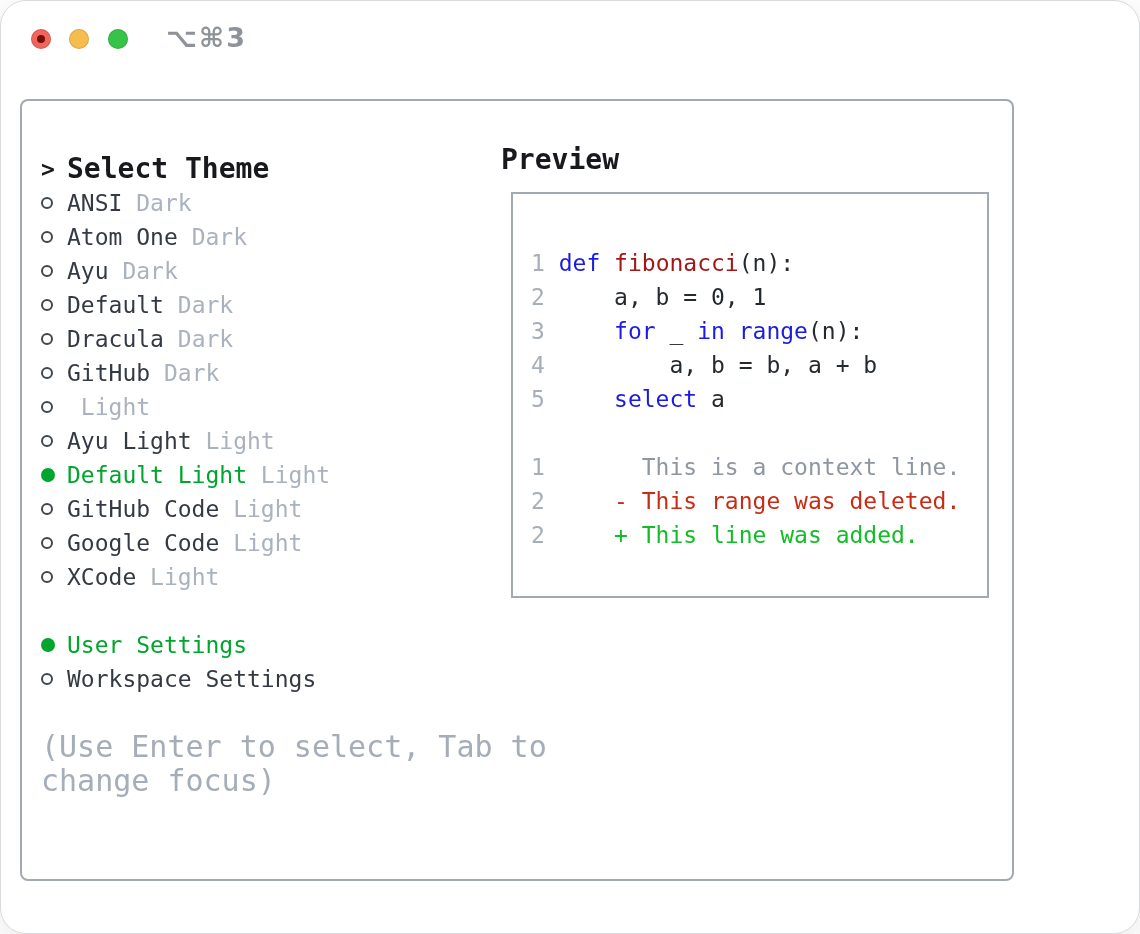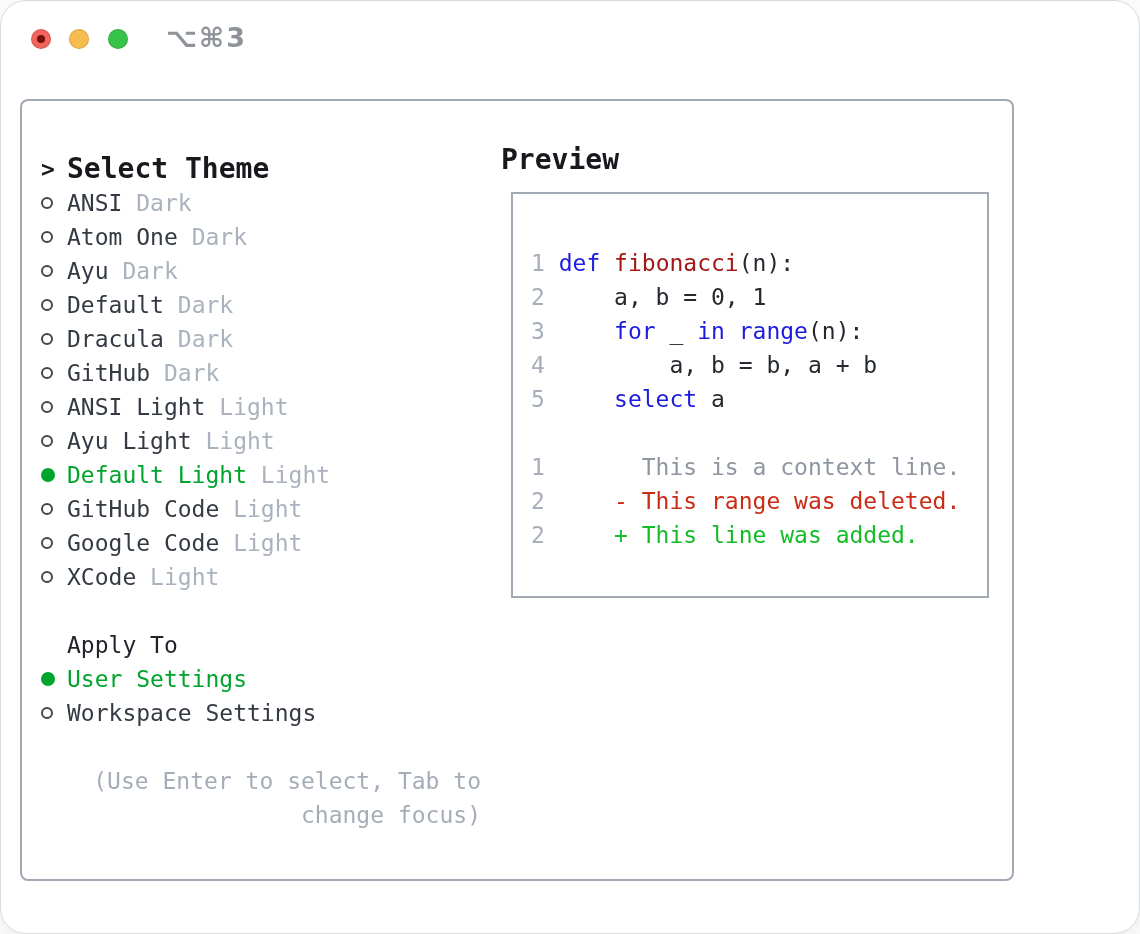--- a/index.html
+++ b/index.html
@@ -22,21 +22,21 @@
   .leftcol{position:absolute;left:19px;top:51px;width:440px;}
   .row{display:flex;align-items:center;height:34px;font-size:23px;line-height:34px;white-space:pre;}
   .iconcol{display:inline-flex;align-items:center;width:26px;flex:0 0 26px;color:#17191d;}
   .bold{font-weight:bold;color:#17191d;}
   .name{color:#343a43;}
   .tag{color:#a9b2bd;}
   .sel .name{color:#00a52d;}
   .ring{width:12px;height:12px;border:2px solid #40474f;border-radius:50%;box-sizing:border-box;}
   .ringsel{width:14px;height:14px;border-radius:50%;background:#00a52d;}
   .apply-heading{color:#20242a;}
-  .hintline{height:34px;font-size:23px;line-height:34px;color:#a5adb8;white-space:pre;text-align:right;}
+  .hintline{height:34px;font-size:30px;line-height:34px;color:#a5adb8;white-space:pre;}
   .spacer{height:34px;}
   
   .rightcol{position:absolute;left:479px;top:42px;}
   .heading-text{font-size:28px;line-height:34px;}
   .pbox{position:relative;margin-left:10px;margin-top:15px;width:478px;height:406px;
         border:2px solid #a2a9b3;box-sizing:border-box;padding:52px 0 0 18px;overflow:hidden;}
   .cl{height:34px;font-size:23px;line-height:34px;white-space:pre;}
   .ln{display:inline-block;width:2ch;color:#a6aeb9;}
   .tk-kw{color:#1c1ce0;}
   .tk-fn{color:#a31717;}
@@ -67,32 +67,28 @@
           <span class="iconcol bold">&gt;</span>
           <span class="bold heading-text">Select Theme</span>
         </div>
         <div id="theme-list">
             <div class="row"><span class="iconcol"><span class="ring"></span></span><span class="name">ANSI</span><span class="tag"> Dark</span></div>
             <div class="row"><span class="iconcol"><span class="ring"></span></span><span class="name">Atom One</span><span class="tag"> Dark</span></div>
             <div class="row"><span class="iconcol"><span class="ring"></span></span><span class="name">Ayu</span><span class="tag"> Dark</span></div>
             <div class="row"><span class="iconcol"><span class="ring"></span></span><span class="name">Default</span><span class="tag"> Dark</span></div>
             <div class="row"><span class="iconcol"><span class="ring"></span></span><span class="name">Dracula</span><span class="tag"> Dark</span></div>
             <div class="row"><span class="iconcol"><span class="ring"></span></span><span class="name">GitHub</span><span class="tag"> Dark</span></div>
-            <div class="row"><span class="iconcol"><span class="ring"></span></span><span class="name">ANSI Light</span><span class="tag"> Light</span></div>
+            <div class="row"><span class="iconcol"><span class="ring"></span></span><span class="tag"> Light</span></div>
             <div class="row"><span class="iconcol"><span class="ring"></span></span><span class="name">Ayu Light</span><span class="tag"> Light</span></div>
             <div class="row sel"><span class="iconcol"><span class="ringsel"></span></span><span class="name">Default Light</span><span class="tag"> Light</span></div>
             <div class="row"><span class="iconcol"><span class="ring"></span></span><span class="name">GitHub Code</span><span class="tag"> Light</span></div>
             <div class="row"><span class="iconcol"><span class="ring"></span></span><span class="name">Google Code</span><span class="tag"> Light</span></div>
             <div class="row"><span class="iconcol"><span class="ring"></span></span><span class="name">XCode</span><span class="tag"> Light</span></div>
           </div>
         <div class="spacer"></div>
-        <div class="row">
-          <span class="iconcol"></span>
-          <span class="apply-heading">Apply To</span>
-        </div>
         <div id="apply-list">
             <div class="row sel"><span class="iconcol"><span class="ringsel"></span></span><span class="name">User Settings</span></div>
             <div class="row"><span class="iconcol"><span class="ring"></span></span><span class="name">Workspace Settings</span></div>
           </div>
         <div class="spacer"></div>
         <div id="hint">
             <div class="hintline">(Use Enter to select, Tab to</div>
             <div class="hintline">change focus)</div>
           </div>
       </div>

